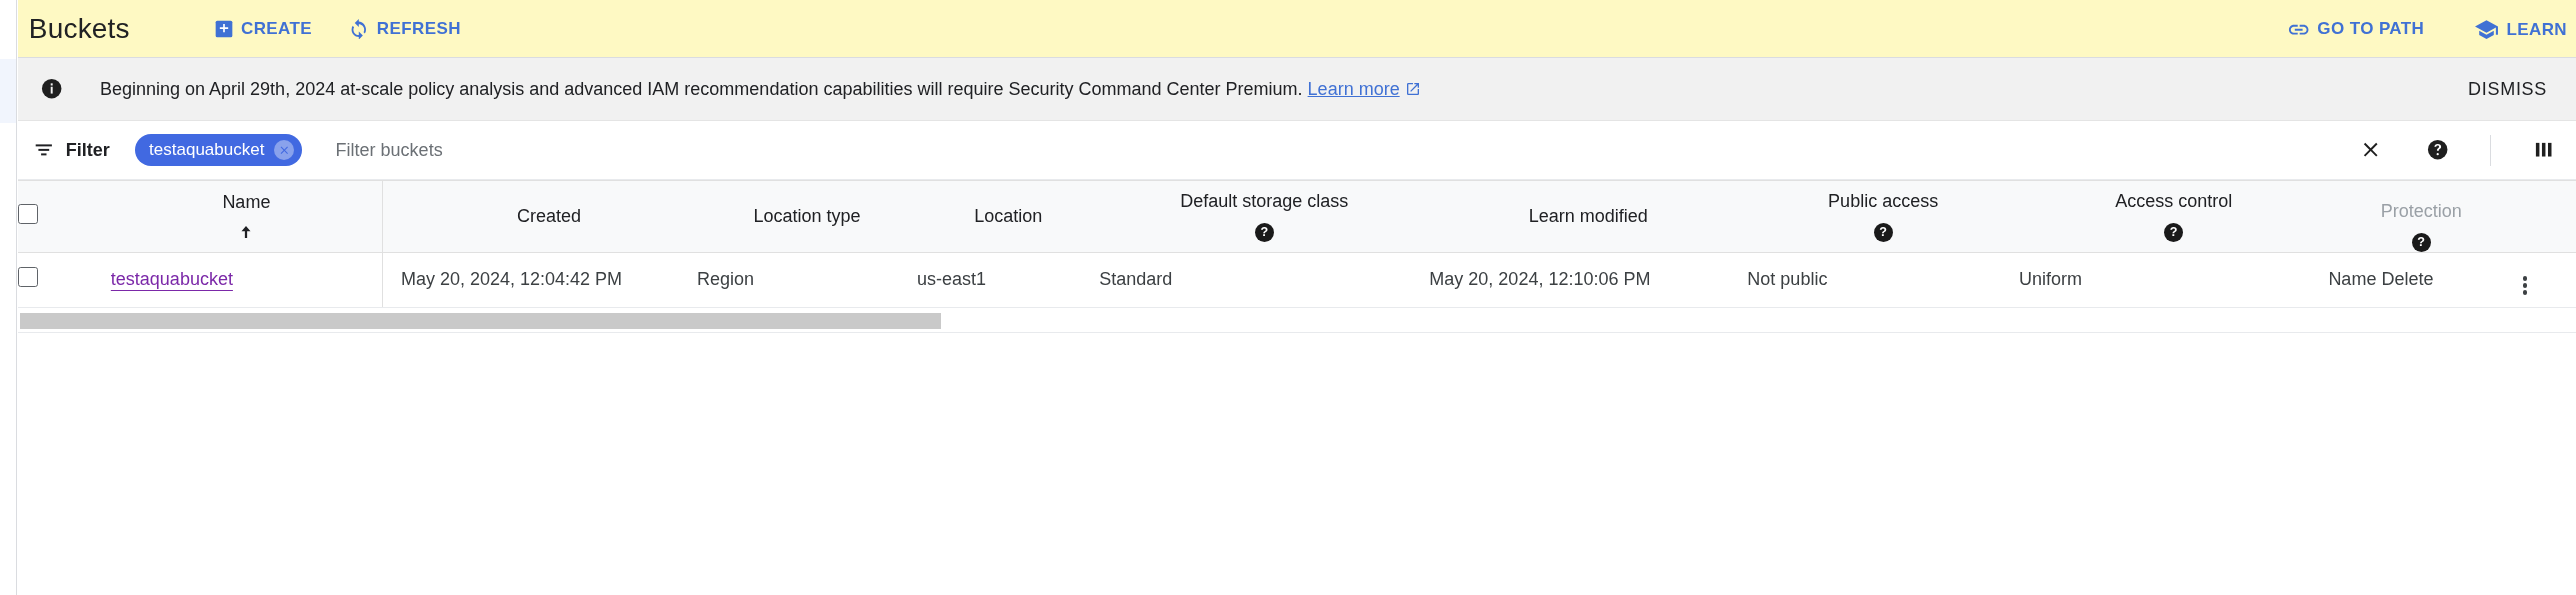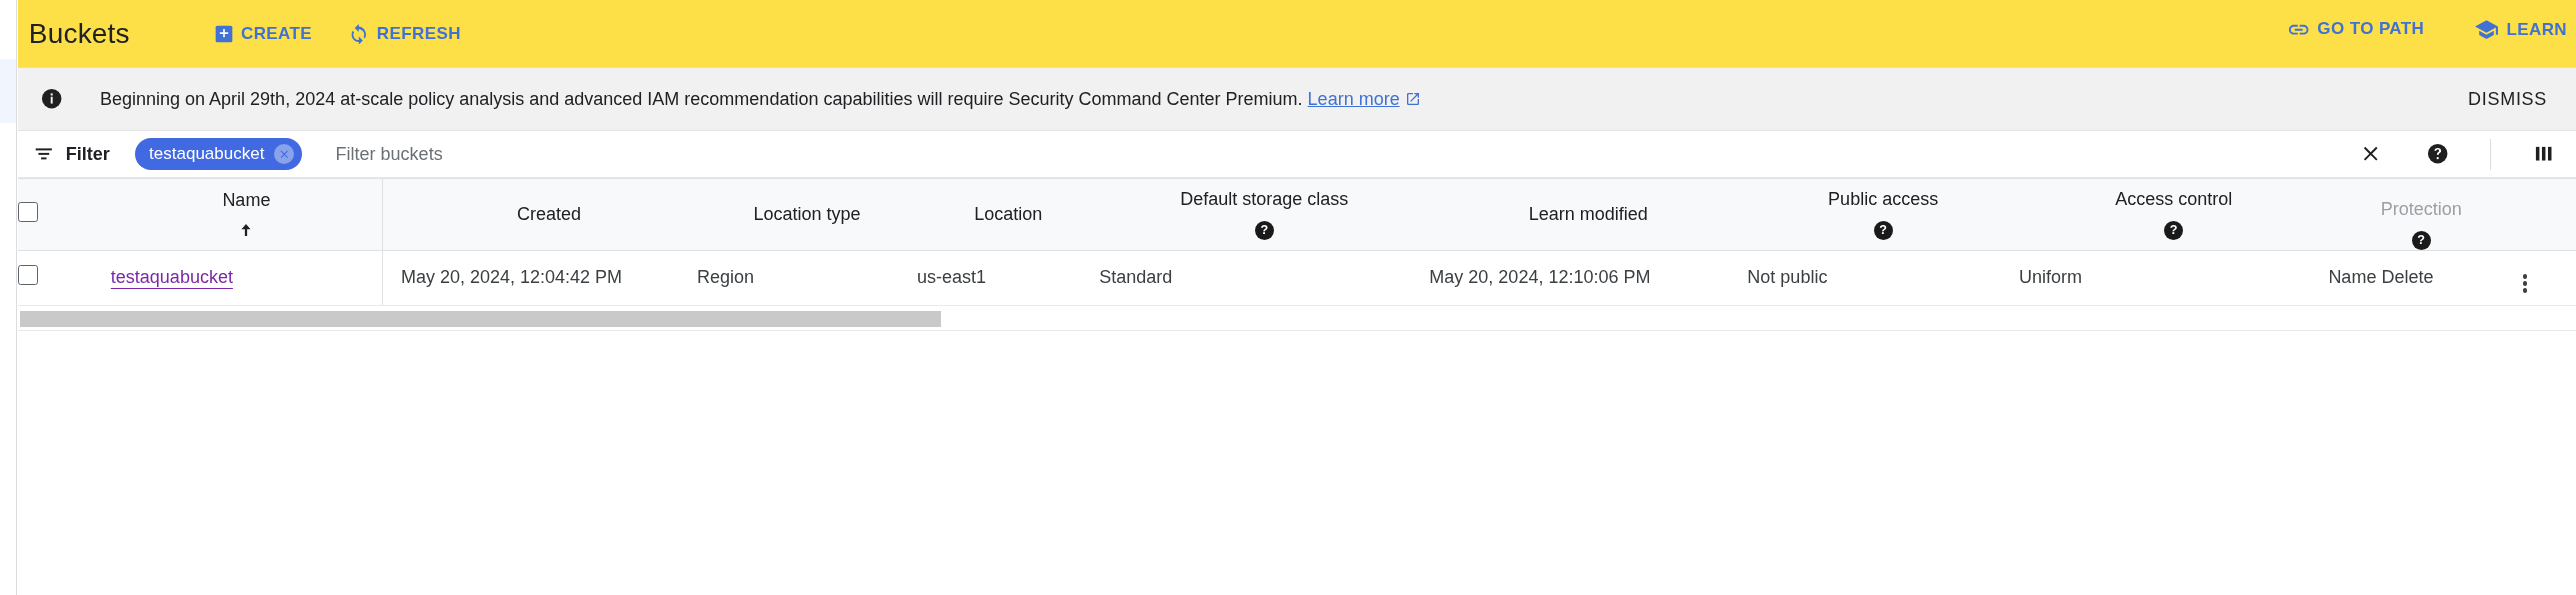--- a/index.html
+++ b/index.html
@@ -37,26 +37,26 @@
   .page {
     position: absolute;
     left: 18px; top: 0;
     width: 2558px;
     height: 595px;
   }
 
   
   .header {
     position: relative;
-    height: 68px;
+    height: 58px;
     border-bottom: 0.9px solid #dadce0;
     box-sizing: border-box;
     display: flex;
     align-items: center;
-    background: #fde047;
+    background: #fef9c3;
   }
   .page-title {
     font-size: 28px;
     color: #202124;
     margin-left: 10.8px;
     letter-spacing: 0.2px;
     white-space: nowrap;
   }
   .hdr-actions {
     display: flex;
@@ -117,21 +117,21 @@
     font-weight: 500;
     letter-spacing: 0.7px;
     color: #202124;
     text-transform: uppercase;
     cursor: pointer;
   }
 
   
   .filterbar {
     position: relative;
-    height: 47px;
+    height: 59px;
     background: #fff;
     display: flex;
     align-items: center;
     border-bottom: 0.9px solid #e8eaed;
     box-sizing: border-box;
   }
   .filter-label {
     display: flex;
     align-items: center;
     gap: 10.8px;

